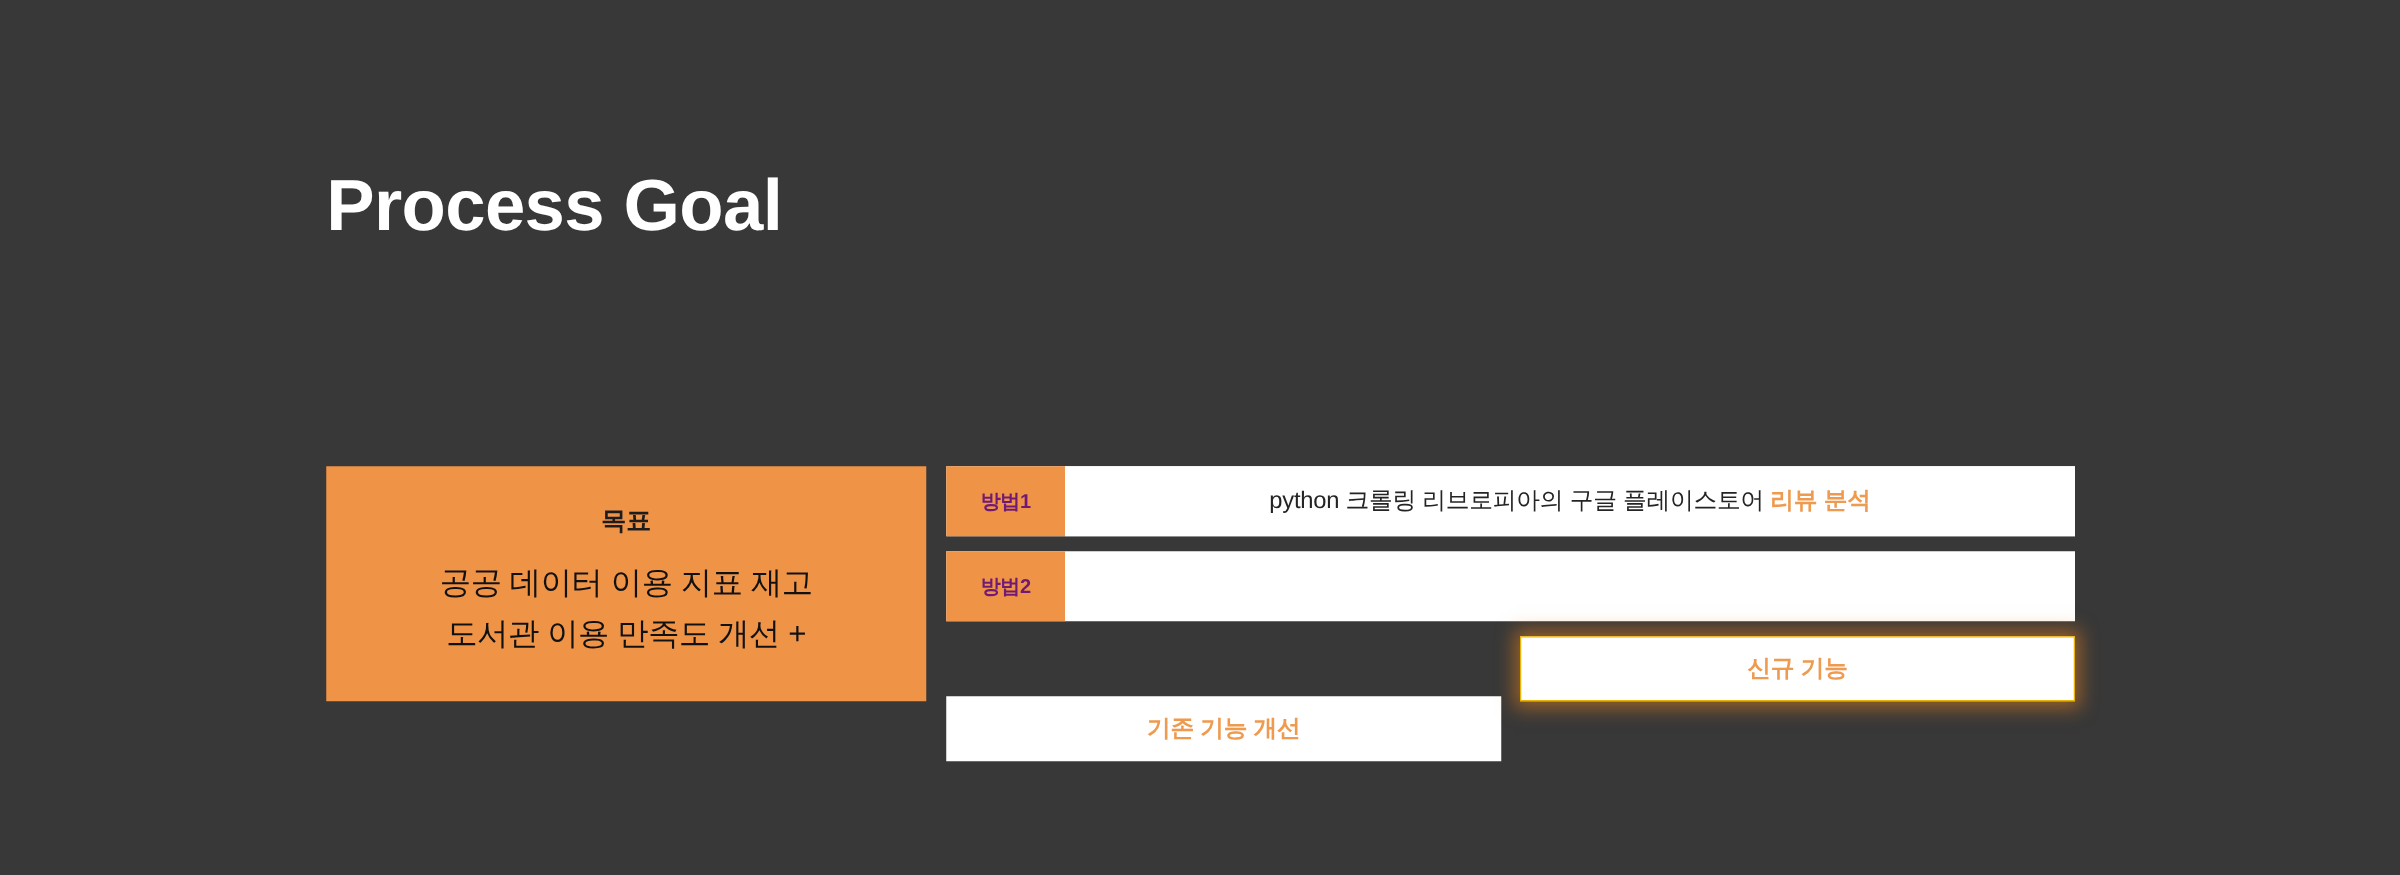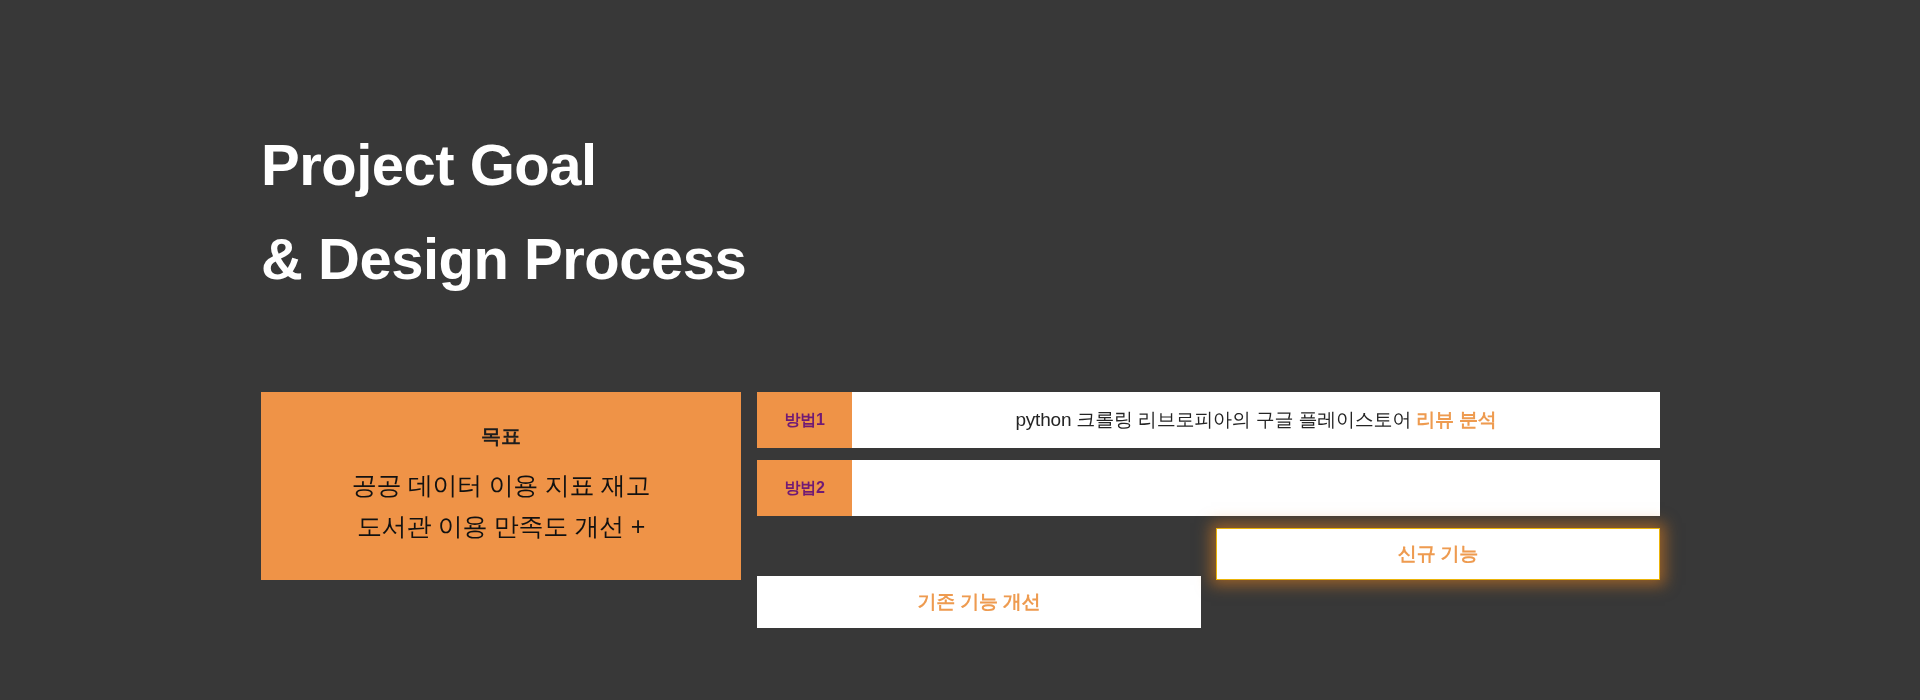--- a/index.html
+++ b/index.html
@@ -39,21 +39,21 @@
     line-height: 94px;
     letter-spacing: -0.5px;
     color: #ffffff;
     white-space: nowrap;
   }
 
   
   .diagram {
     position: absolute;
     left: 261px;
-    top: 392px;
+    top: 373px;
     width: 1399px;
     height: 216px;
     text-align: right;
   }
 
   .goal-box {
     position: absolute;
     left: 0;
     top: 0;
     width: 480px;
@@ -185,22 +185,21 @@
     letter-spacing: -0.2px;
     white-space: nowrap;
   }
 </style>
 </head>
 <body>
 
 <div class="slide">
 
   <div class="title-block">
-    <div class="title-line">Project Goal</div>
-    <div class="title-line">&amp; Design Process</div>
+    <div class="title-line">Process Goal</div>
   </div>
 
   <div class="diagram">
 
     <div class="goal-box">
       <div class="goal-label">목표</div>
       <div class="goal-lines">
         <div class="goal-line">공공 데이터 이용 지표 재고</div>
         <div class="goal-line">도서관 이용 만족도 개선 +</div>
       </div>

